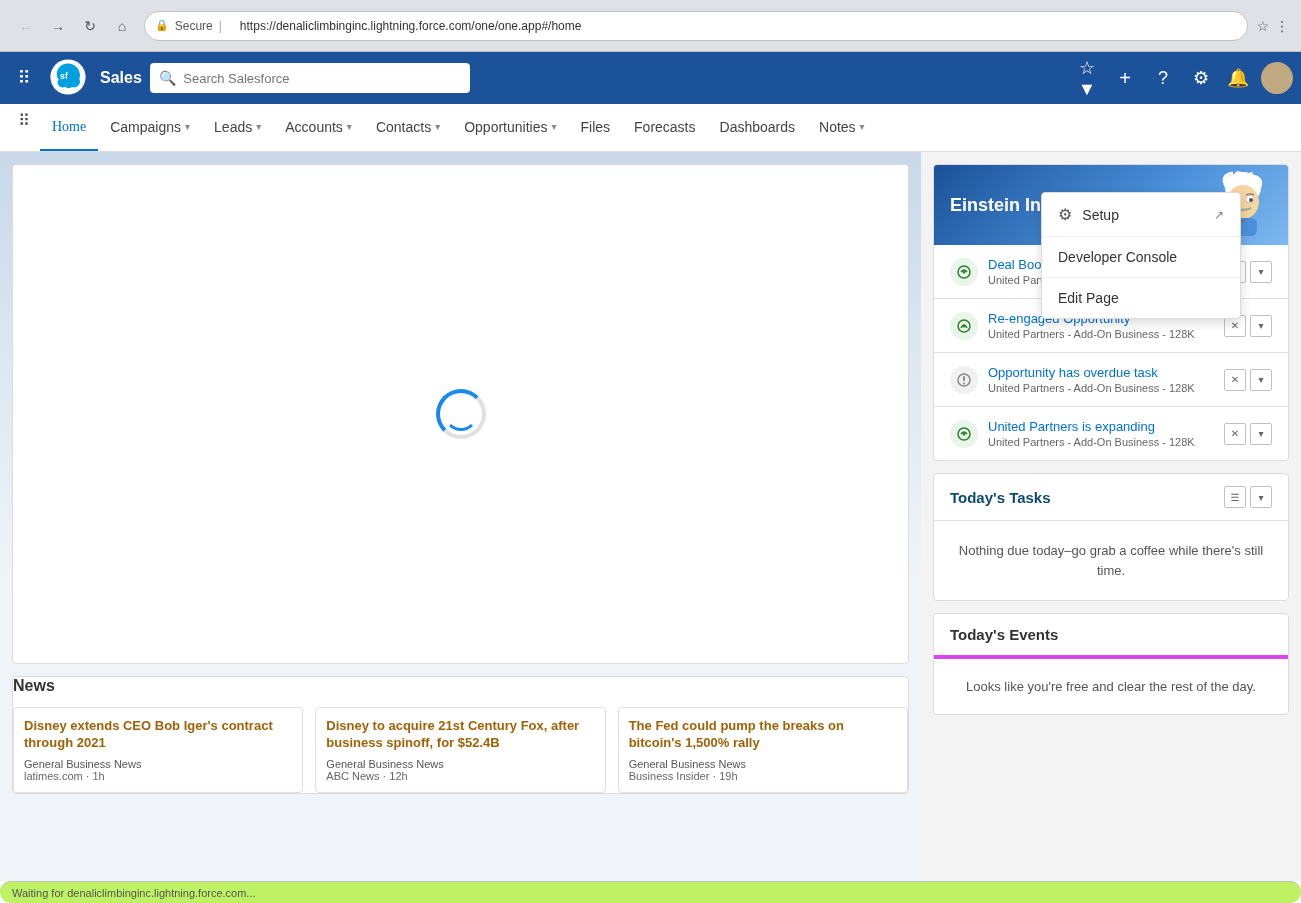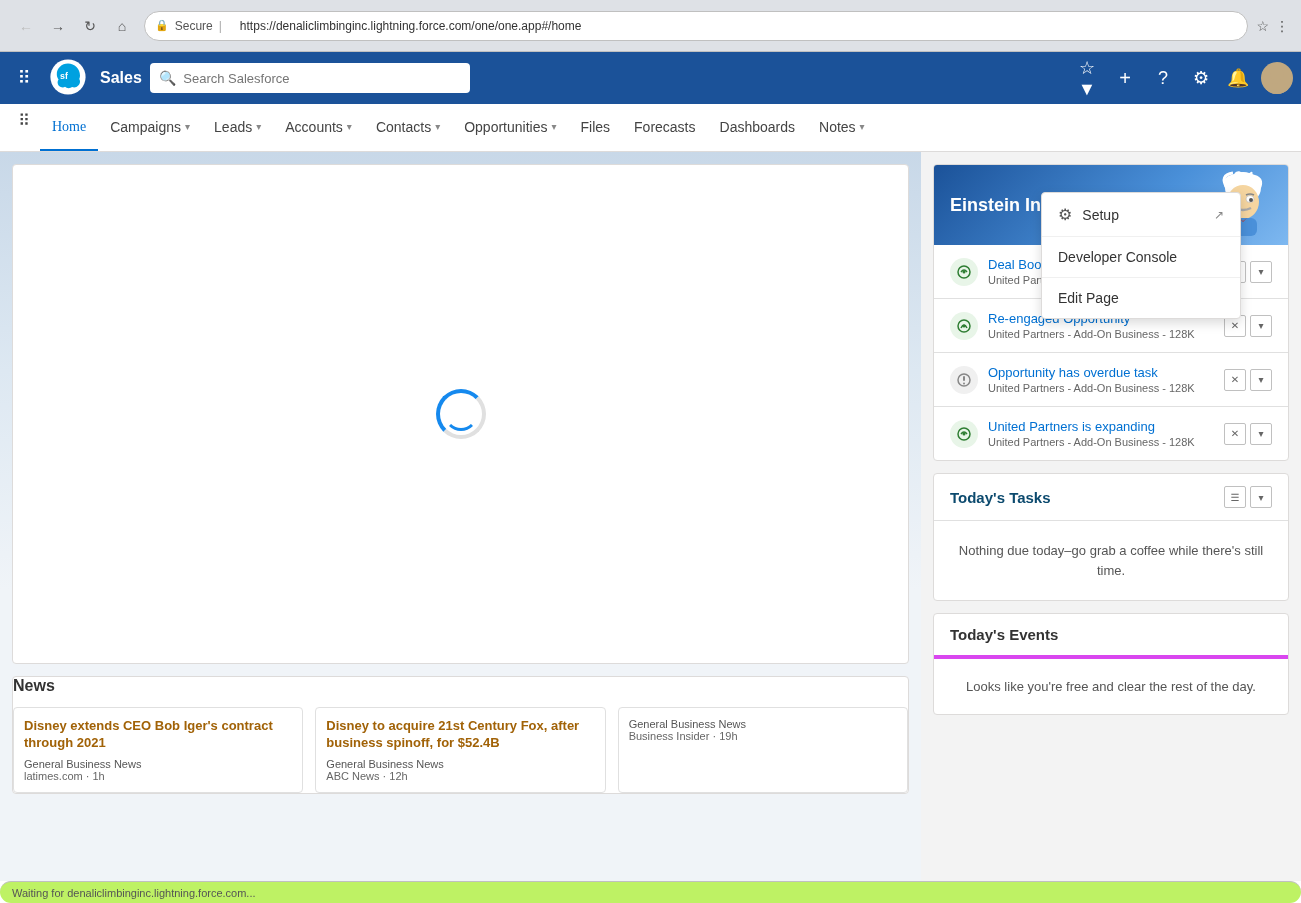--- a/index.html
+++ b/index.html
@@ -323,20 +323,21 @@
             <div class="news-headline">Disney to acquire 21st Century Fox, after business spinoff, for $52.4B</div>
             <div class="news-meta">
               <div class="news-source">General Business News</div>
               <span>ABC News</span>
               <span> · </span>
               <span>12h</span>
             </div>
           </div>
 
           <div class="news-card">
+            <div class="news-headline">The Fed could pump the breaks on bitcoin's 1,500% rally</div>
             <div class="news-meta">
               <div class="news-source">General Business News</div>
               <span>Business Insider</span>
               <span> · </span>
               <span>19h</span>
             </div>
           </div>
 
         </div>
       </div>

